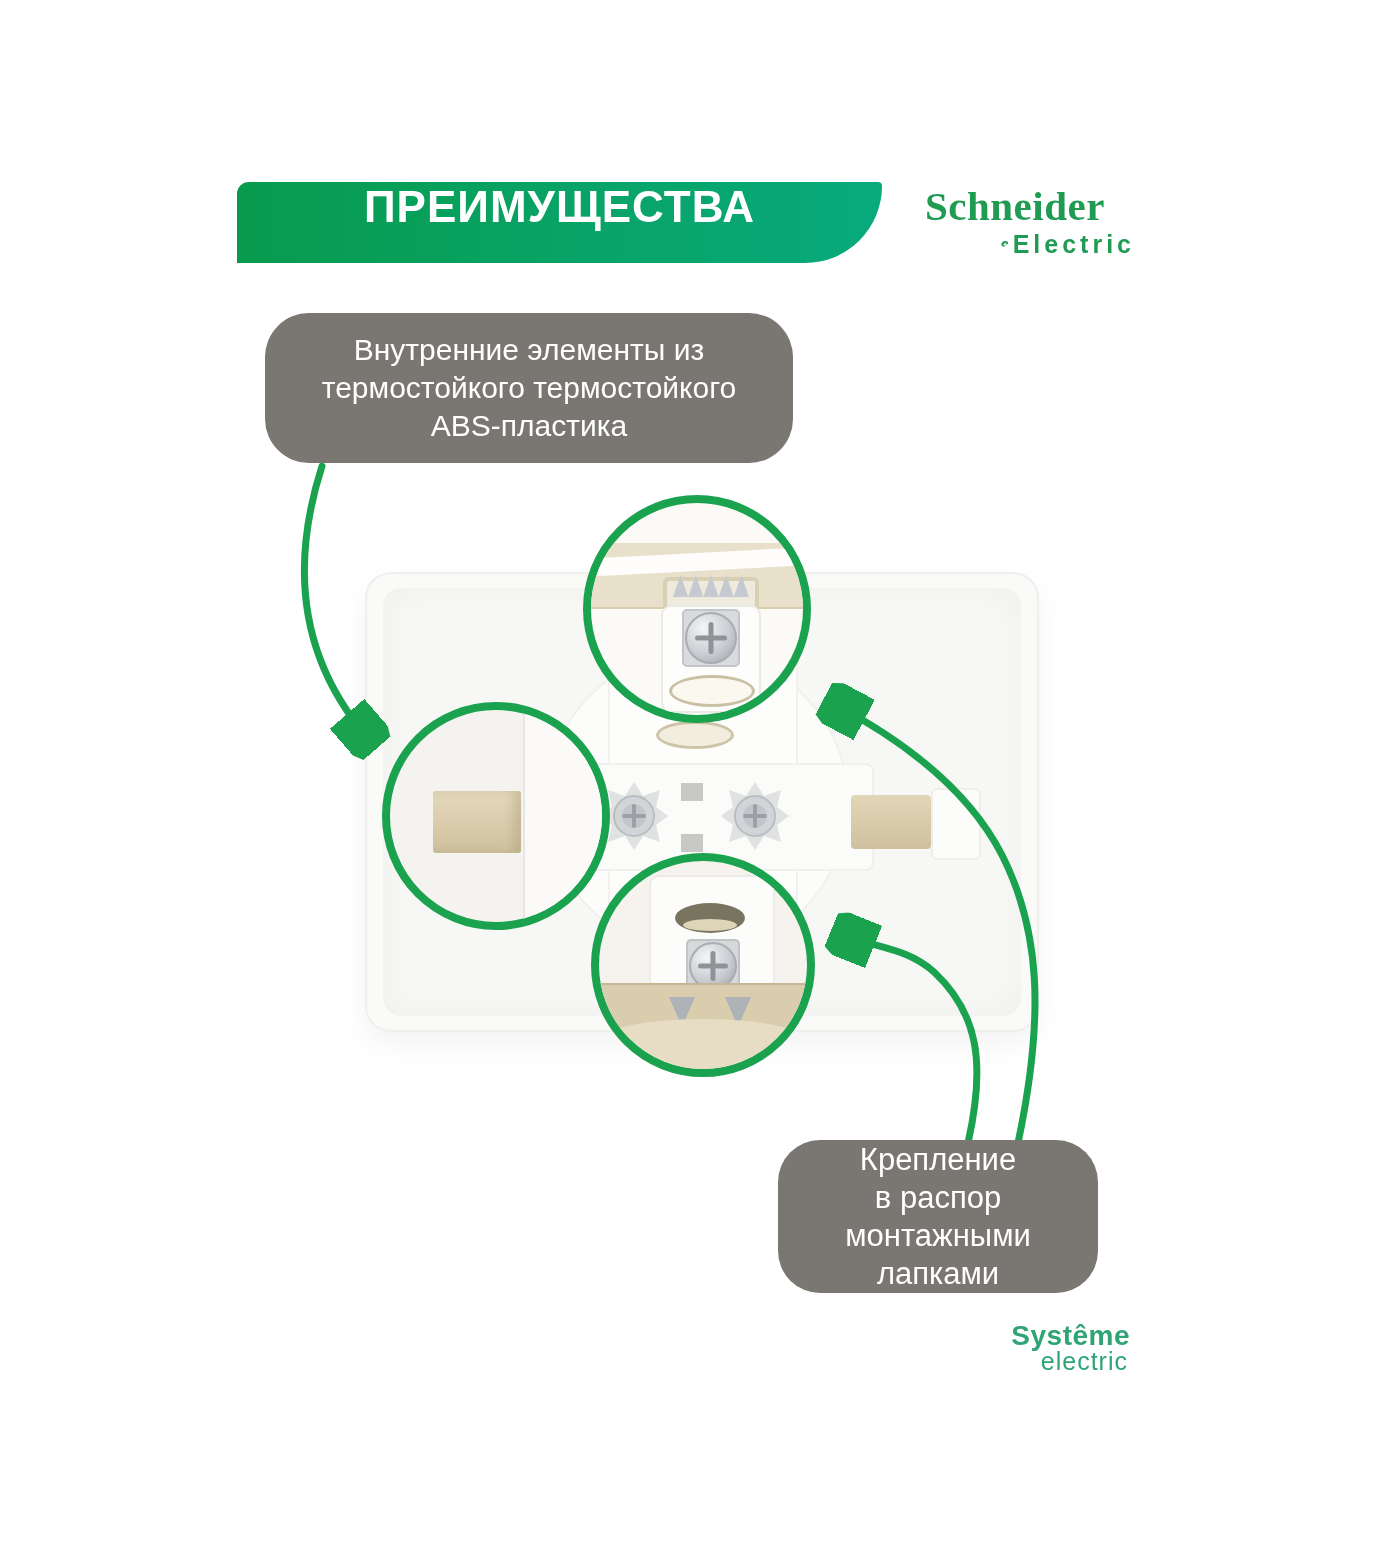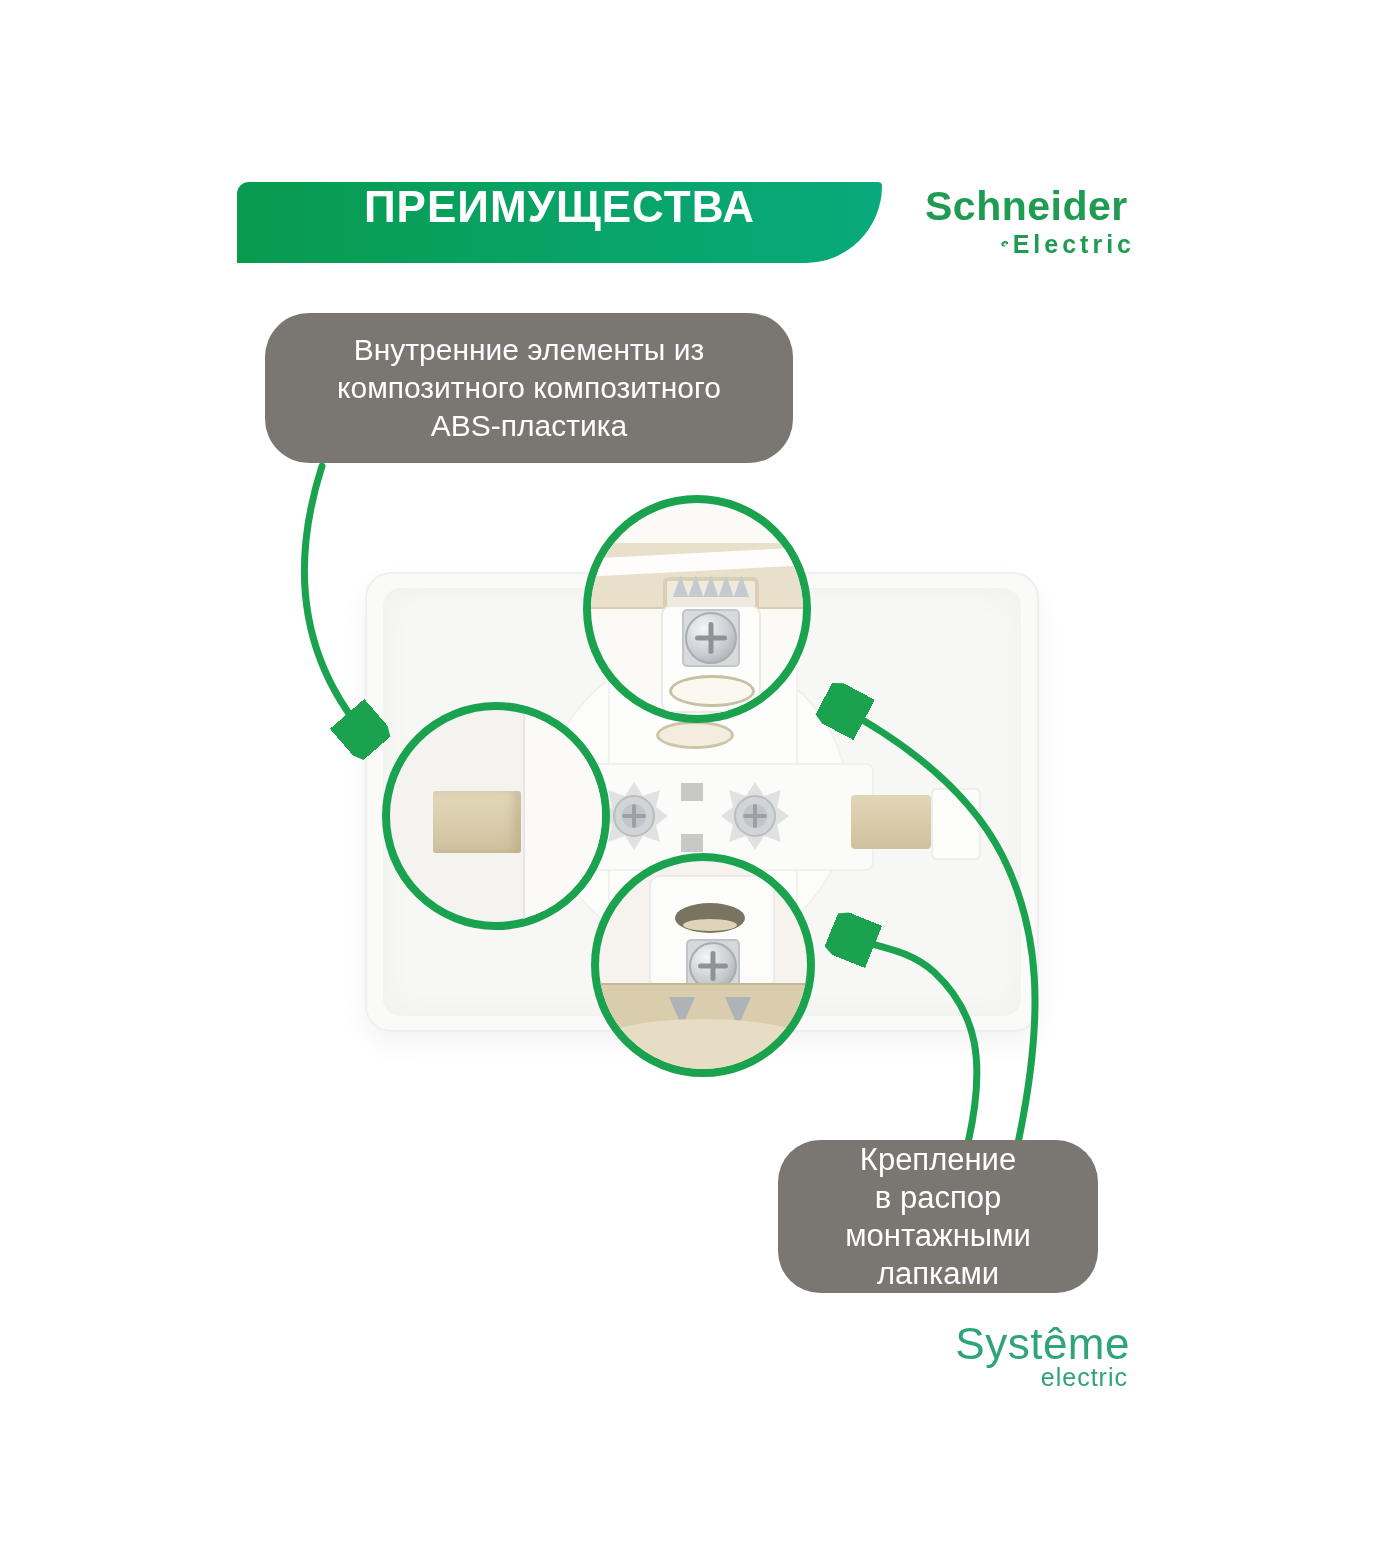--- a/index.html
+++ b/index.html
@@ -10,27 +10,27 @@
   
   .banner{
     position:absolute;left:237px;top:182px;width:645px;height:81px;
     background:linear-gradient(90deg,#089b4e 0%,#08aa7c 100%);
     border-radius:12px 4px 78px 0;
     display:flex;align-items:flex-start;justify-content:center;
   }
   .banner span{color:#ffffff;font-size:44px;font-weight:700;letter-spacing:1px;}
   
   .schneider{position:absolute;left:925px;top:186px;width:210px;height:80px;color:#209b52;}
-  .schneider .name{font-size:41px;font-weight:700;letter-spacing:0.5px;line-height:1;}
+  .schneider .name{font-size:41px;font-weight:700;letter-spacing:0.5px;line-height:1;font-family:Liberation Serif, serif;}
   .schneider .row2{display:flex;align-items:center;margin-left:76px;margin-top:1px;}
   .schneider .mark{width:36px;height:32px;margin-right:4px;}
   .schneider .sub{font-size:25px;font-weight:700;letter-spacing:4px;}
   
   .systeme{position:absolute;left:948px;top:1322px;width:182px;color:#2ea477;text-align:right;}
-  .systeme .name{font-size:44px;font-weight:400;letter-spacing:0.5px;line-height:1;}
+  .systeme .name{font-size:28px;font-weight:700;letter-spacing:0.5px;line-height:1;}
   .systeme .sub{font-size:25px;font-weight:400;letter-spacing:1px;margin-top:-3px;margin-right:2px;}
   
   .bubble{
     position:absolute;background:#7a7773;border-radius:44px;color:#ffffff;
     display:flex;flex-direction:column;align-items:center;justify-content:center;z-index:6;
   }
   .bubble-top{left:265px;top:313px;width:528px;height:150px;}
   .bubble-top .line{font-size:30px;line-height:38px;}
   .bubble-bottom{left:742px;top:1140px;width:320px;height:153px;border-radius:42px;margin-left:36px;}
   .bubble-bottom .line{font-size:31px;line-height:38px;}
@@ -191,21 +191,21 @@
         <path d="M0 0 L10 5 L0 10 Z" fill="#1ba24f" stroke="none"></path>
       </marker>
     </defs>
     <path d="M322 466 C292 560 296 655 368 738" marker-end="url(#ah)"></path>
     <path d="M1018 1143 C1045 1015 1040 930 1002 855 C966 785 898 738 836 705" marker-end="url(#ah)"></path>
     <path d="M968 1143 C986 1063 978 1013 934 972 C908 948 876 948 844 935" marker-end="url(#ah)"></path>
   </svg>
 
   <div class="bubble bubble-top">
     <span class="line">Внутренние элементы из</span>
-    <span class="line">композитного композитного</span>
+    <span class="line">термостойкого термостойкого</span>
     <span class="line">ABS-пластика</span>
   </div>
 
   <div class="bubble bubble-bottom">
     <span class="line">Крепление</span>
     <span class="line">в распор</span>
     <span class="line">монтажными</span>
     <span class="line">лапками</span>
   </div>
 

